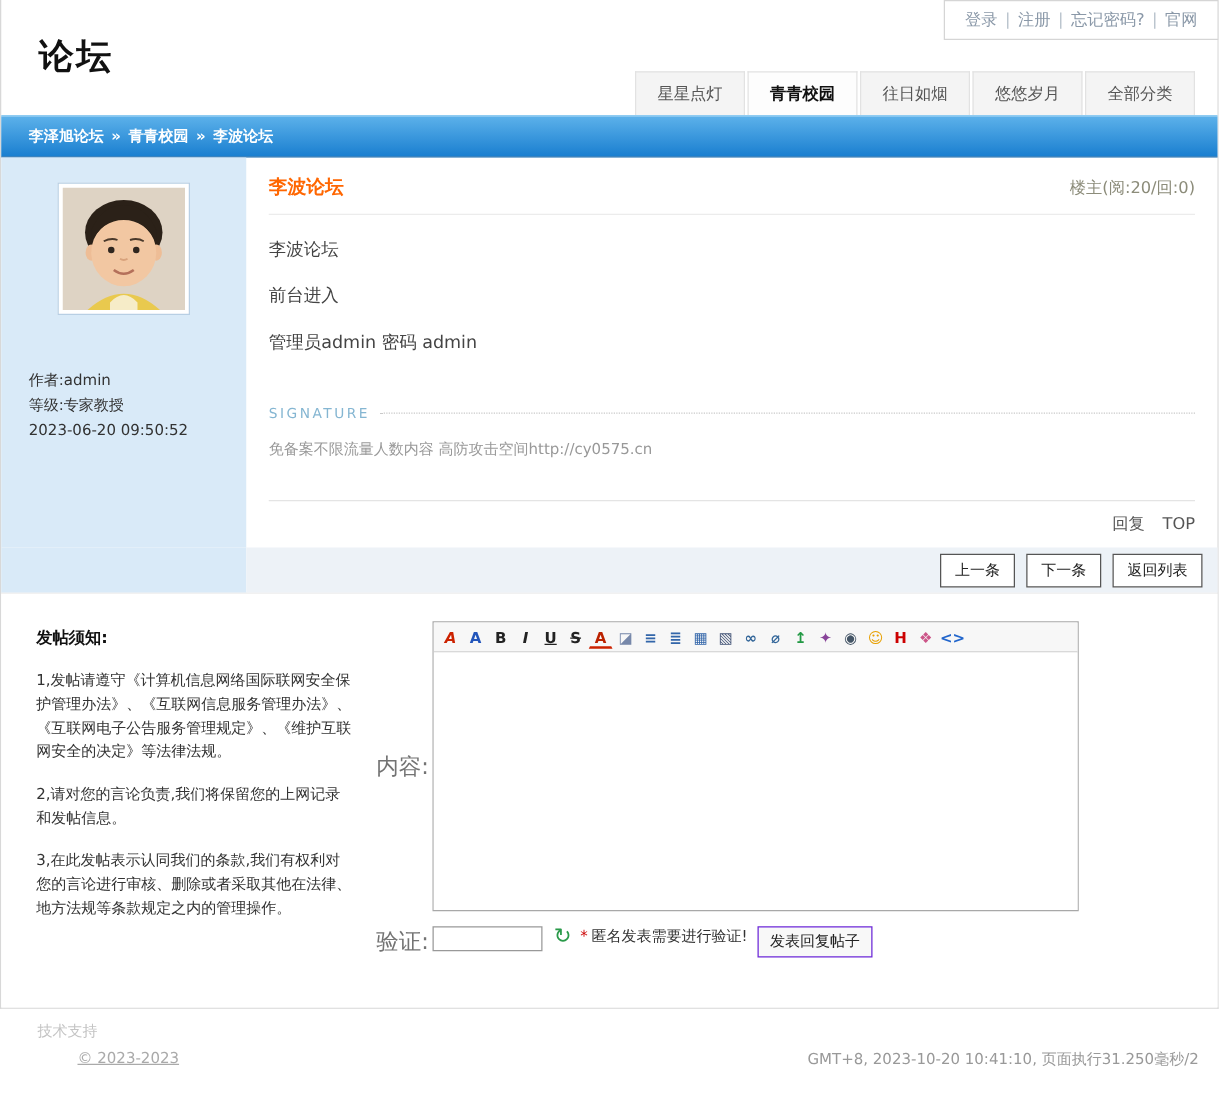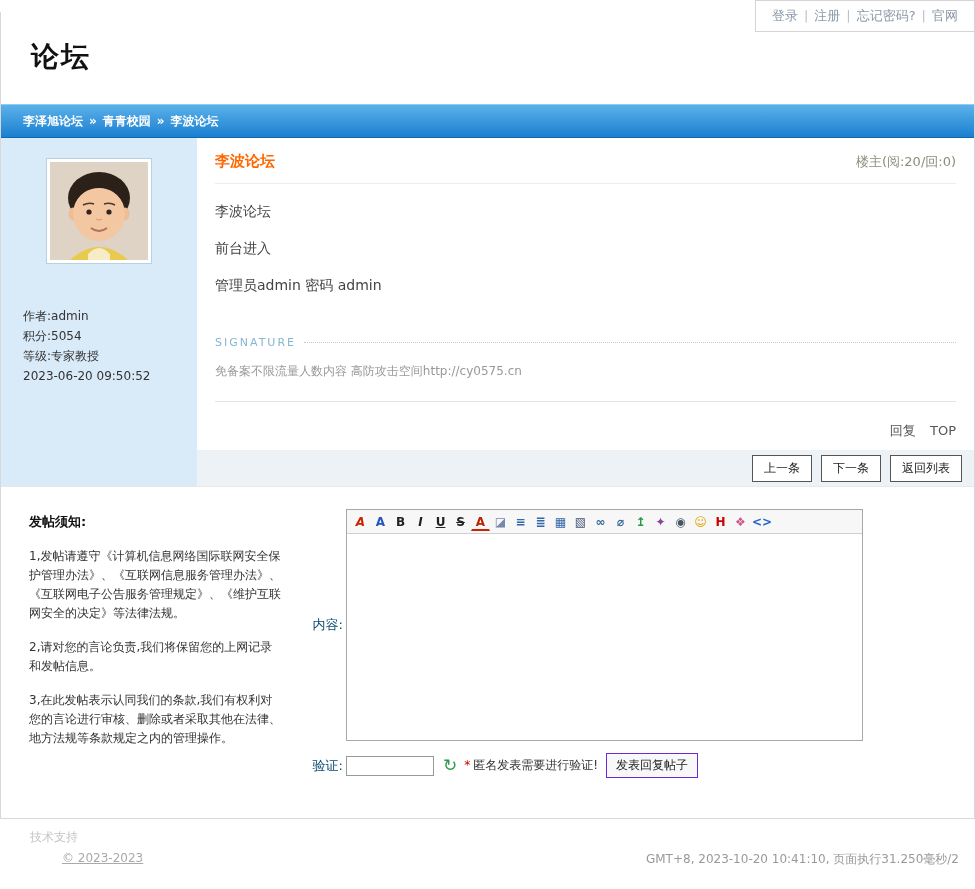--- a/index.html
+++ b/index.html
@@ -2,21 +2,21 @@
 <html><head>
 <meta charset="utf-8">
 <style>
   * { box-sizing: border-box; margin: 0; padding: 0; }
   html,body { background:#fff; }
   body {
     width: 975px; height: 889px;
     font-family: "DejaVu Sans", "Liberation Sans", sans-serif;
     font-size: 13px; color:#333; position: relative; overflow: hidden;
   }
-  .frame { width: 975px; border:1px solid #d8d8d8; border-top:none; background:#fff;margin-top:12px; }
+  .frame { width: 975px; border:1px solid #d8d8d8; border-top:none; background:#fff; }
 
   
   .toplinks {
     position:absolute; top:0; right:0; background:#fff;
     border:1px solid #d5d5d5; padding:6px 12px; font-size:13px; color:#8a98a8;
     z-index:5;
   }
   .toplinks a { color:#8a98a8; text-decoration:none; margin:0 4px; cursor:pointer; }
   .toplinks .sep { color:#b8c2cc; margin:0 2px; }
 
@@ -49,45 +49,45 @@
   .author-info { margin:42px 0 0 22px; font-size:12px; color:#333; line-height:20px; }
   .post-content { flex:1; padding:14px 18px 10px; min-height:312px; display:flex; flex-direction:column; }
   .post-head { display:flex; justify-content:space-between; align-items:center; padding-bottom:12px; border-bottom:1px solid #ececec; }
   .post-title { color:#ff6600; font-weight:bold; font-size:15px; }
   .post-meta { color:#8c8c7a; font-size:13px; }
   .post-body p { margin:19px 0; font-size:14px; color:#444; white-space:pre-wrap; }
   .sig-row { display:flex; align-items:center; margin-top:22px; }
   .sig-label { color:#85b6d2; font-size:11px; letter-spacing:2px; margin-right:8px; }
   .sig-dots { flex:1; border-top:1px dotted #c9c9c9; height:0; }
   .sig-text { color:#999; font-size:12px; margin-top:14px; }
-  .post-actions { margin-top:auto; border-top:1px solid #e4e4e4; padding-top:20px; text-align:right; font-size:13px; color:#555; }
+  .post-actions { margin-top:auto; border-top:1px solid #e4e4e4; padding-top:9px; text-align:right; font-size:13px; color:#555; }
   .post-actions a { color:#555; text-decoration:none; margin-left:10px; cursor:pointer; }
 
   
   .pager-row { display:flex; height:36px; }
   .pager-side { width:196px; background:#d9eaf8; }
   .pager-btns { flex:1; background:#edf2f7; display:flex; align-items:center; justify-content:flex-end; gap:9px; padding-right:12px; }
   .pager-btns button {
     background:#fff; border:1px solid #555; padding:4px 11px; font-size:12px;
     font-family:inherit; color:#222; cursor:pointer;
   }
 
   
   .reply { display:flex; padding:18px 0 40px; background:#fff; }
   .notice { width:292px; padding:8px 12px 0 28px; }
   .notice-title { font-weight:bold; font-size:13px; color:#111; margin-bottom:16px; }
   .notice p { font-size:12px; color:#333; line-height:19px; margin-bottom:15px; }
   .form-col { flex:1; padding-top:4px; }
   .form-row { display:flex; align-items:center; }
-  .form-label { width:50px; text-align:right; font-size:13px; color:#0c4a6e; margin-right:3px; flex:none; }
+  .form-label { width:50px; text-align:right; font-size:18px; color:#737373; margin-right:3px; flex:none; }
   .editor { width:517px; border:1px solid #a8a8a8; background:#fff; }
   .toolbar { display:flex; align-items:center; gap:1px; padding:2px 4px; background:#f7f7f7; border-bottom:1px solid #d0d0d0; height:24px; }
   .tool { width:19px; height:19px; line-height:19px; text-align:center; font-size:12px; font-weight:bold; cursor:pointer; border:1px solid transparent; }
   .editor-body { height:206px; background:#fff; outline:none; padding:4px; font-size:13px; }
-  .captcha-row { margin-top:12px; display:flex; align-items:center; }
+  .captcha-row { margin-top:12px; display:flex; }
   .captcha-input { width:88px; height:20px; border:1px solid #999; font-size:12px; padding:0 3px; font-family:inherit; }
   .captcha-refresh { font-size:17px; color:#2a9a4a; margin:0 7px 0 9px; cursor:pointer; line-height:1; }
   .captcha-hint { font-size:12px; color:#333; }
   .captcha-hint .star { color:#cc0000; margin-right:3px; }
   .submit-btn {
     margin-left:8px; background:#f8f8f8; border:1px solid #6d28d9; padding:3px 9px;
     font-size:12px; font-family:inherit; color:#222; cursor:pointer;
   }
 
   
@@ -101,20 +101,27 @@
 <body>
 
 <div class="frame">
 
   <div class="toplinks">
     <a>登录</a><span class="sep">|</span><a>注册</a><span class="sep">|</span><a>忘记密码?</a><span class="sep">|</span><a>官网</a>
   </div>
 
   <div class="header">
     <div class="site-title">论坛</div>
+    <div class="tabs">
+      <a class="tab">星星点灯</a>
+      <a class="tab active">青青校园</a>
+      <a class="tab">往日如烟</a>
+      <a class="tab">悠悠岁月</a>
+      <a class="tab">全部分类</a>
+    </div>
   </div>
 
   <div class="crumb-bar">
     <a>李泽旭论坛</a><span class="sep">»</span><a>青青校园</a><span class="sep">»</span><span>李波论坛</span>
   </div>
 
   <div class="post-wrap">
     <div class="post-main">
       <div class="post-side">
         <div class="avatar-box">
@@ -130,21 +137,20 @@
             <path d="M33 43 q6 -3 11 -1" stroke="#4a392b" stroke-width="1.5" fill="none"></path>
             <path d="M54 42 q6 -2 11 1" stroke="#4a392b" stroke-width="1.5" fill="none"></path>
             <path d="M46 57 q3 2 6 0" stroke="#d8a27c" stroke-width="1.4" fill="none"></path>
             <path d="M41 66 q8 6 16 0" stroke="#b4705a" stroke-width="2" fill="none"></path>
             <path d="M20 98 Q49 72 78 98 Z" fill="#e9c94e"></path>
             <path d="M38 92 Q49 80 60 92 L60 98 L38 98 Z" fill="#f6ecc8"></path>
           </svg>
         </div>
         <div class="author-info">
           <div>作者:admin</div>
-          <div>积分:5054</div>
           <div>等级:专家教授</div>
           <div>2023-06-20 09:50:52</div>
         </div>
       </div>
 
       <div class="post-content">
         <div class="post-head">
           <span class="post-title">李波论坛</span>
           <span class="post-meta">楼主(阅:20/回:0)</span>
         </div>

